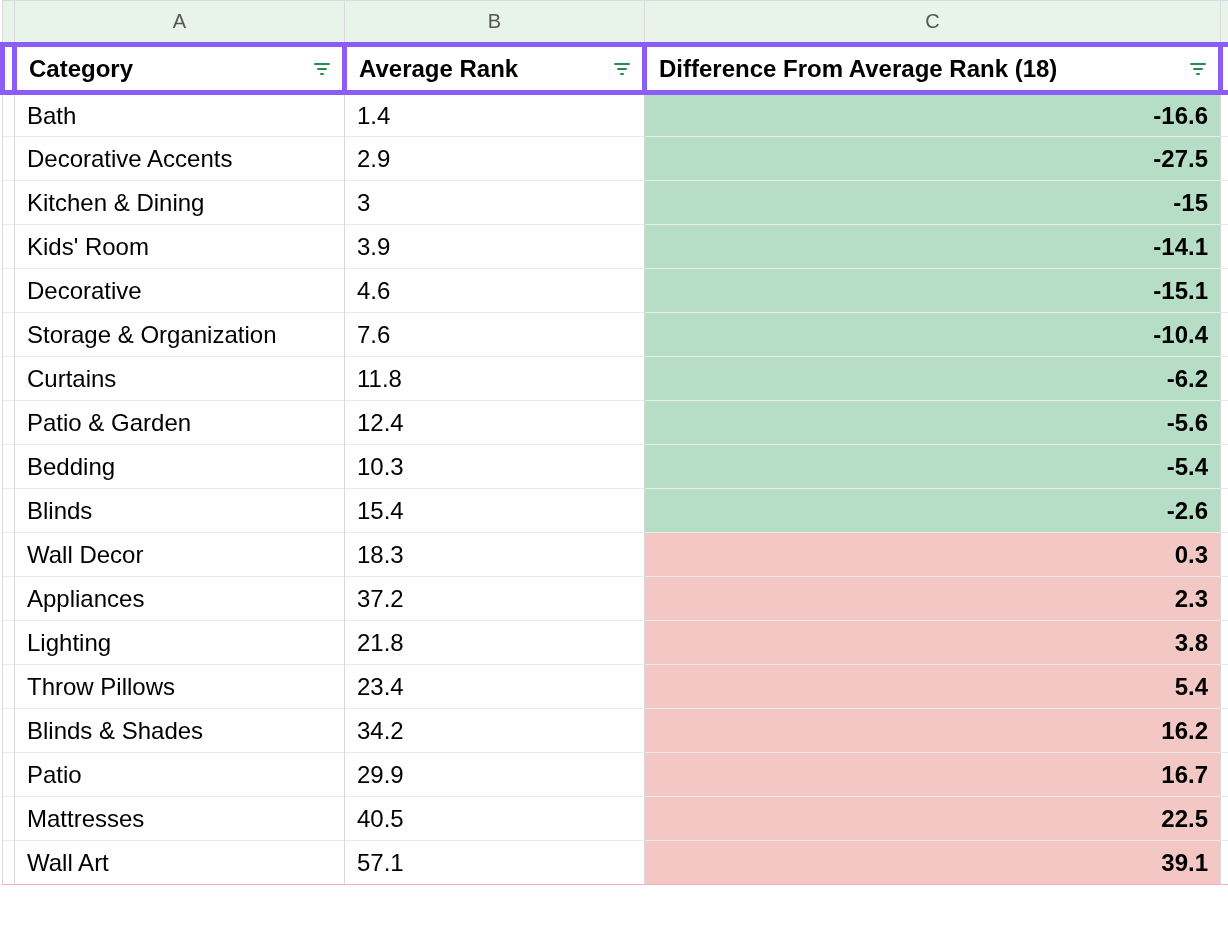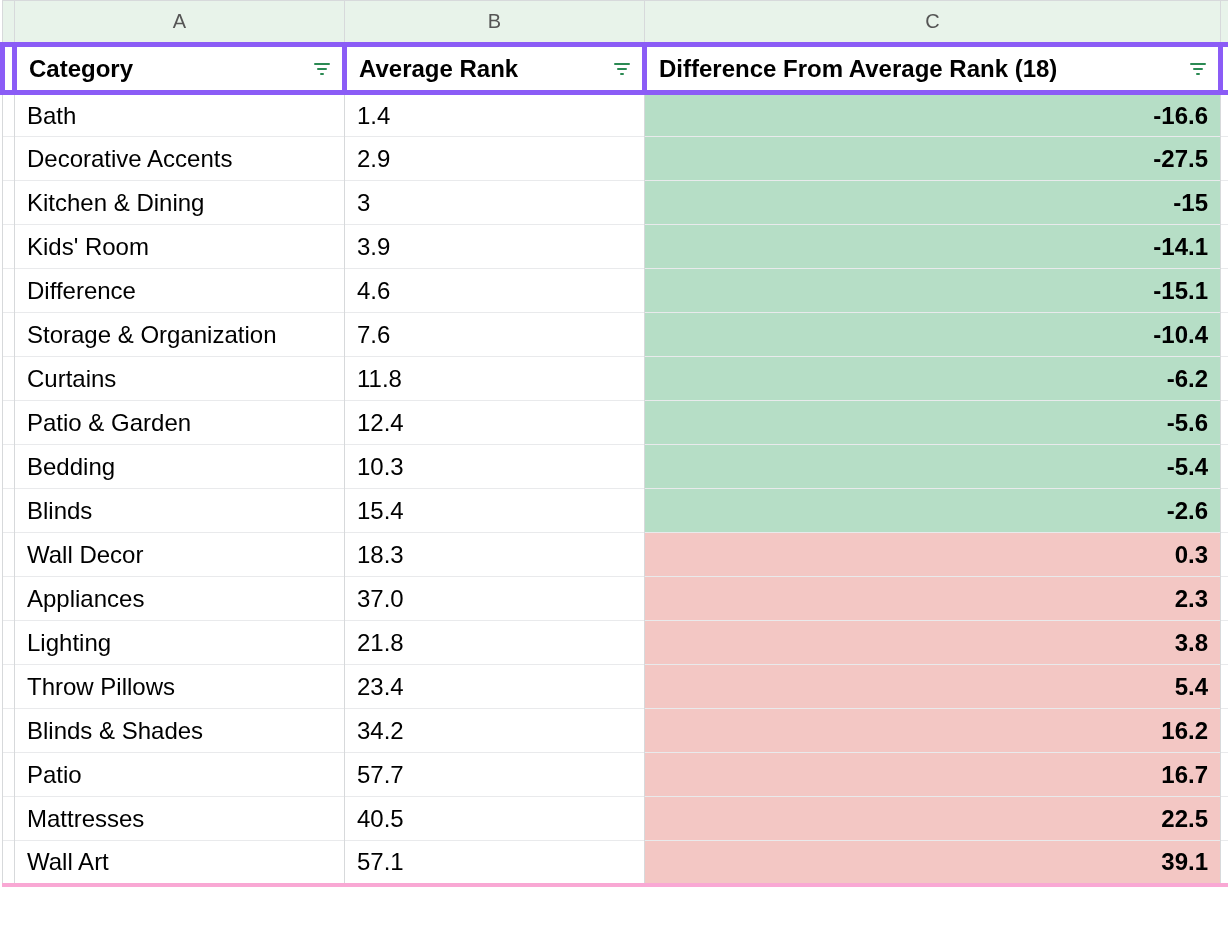--- a/index.html
+++ b/index.html
@@ -45,21 +45,21 @@
     border-left: 1px solid #d7d9db;
     border-right: 1px solid #d7d9db;
     border-top: 1px solid #e9eaec;
     border-bottom: none;
     height: 44px;
     padding: 0 12px;
     vertical-align: middle;
     background: #ffffff;
   }
   .data-row:last-child td {
-    border-bottom: 4px solid #f9a8d4;
+    border-bottom: 1px solid #f9a8d4;
   }
   .stub-edge {
     width: 12px;
     min-width: 12px;
     background: #ffffff;
     border-right: 1px solid #d7d9db;
     border-top: 1px solid #e9eaec;
   }
   .col-a { width: 330px; text-align: left; }
   .col-b { width: 300px; }
@@ -153,21 +153,21 @@
       </tr>
       <tr class="data-row">
         <td class="stub-edge"></td>
         <td class="col-a">Kids' Room</td>
         <td class="col-b">3.9</td>
         <td class="col-c neg">-14.1</td>
         <td class="stub-edge"></td>
       </tr>
       <tr class="data-row">
         <td class="stub-edge"></td>
-        <td class="col-a">Difference</td>
+        <td class="col-a">Decorative</td>
         <td class="col-b">4.6</td>
         <td class="col-c neg">-15.1</td>
         <td class="stub-edge"></td>
       </tr>
       <tr class="data-row">
         <td class="stub-edge"></td>
         <td class="col-a">Storage &amp; Organization</td>
         <td class="col-b">7.6</td>
         <td class="col-c neg">-10.4</td>
         <td class="stub-edge"></td>
@@ -203,21 +203,21 @@
       <tr class="data-row">
         <td class="stub-edge"></td>
         <td class="col-a">Wall Decor</td>
         <td class="col-b">18.3</td>
         <td class="col-c pos">0.3</td>
         <td class="stub-edge"></td>
       </tr>
       <tr class="data-row">
         <td class="stub-edge"></td>
         <td class="col-a">Appliances</td>
-        <td class="col-b">37.0</td>
+        <td class="col-b">37.2</td>
         <td class="col-c pos">2.3</td>
         <td class="stub-edge"></td>
       </tr>
       <tr class="data-row">
         <td class="stub-edge"></td>
         <td class="col-a">Lighting</td>
         <td class="col-b">21.8</td>
         <td class="col-c pos">3.8</td>
         <td class="stub-edge"></td>
       </tr>
@@ -231,21 +231,21 @@
       <tr class="data-row">
         <td class="stub-edge"></td>
         <td class="col-a">Blinds &amp; Shades</td>
         <td class="col-b">34.2</td>
         <td class="col-c pos">16.2</td>
         <td class="stub-edge"></td>
       </tr>
       <tr class="data-row">
         <td class="stub-edge"></td>
         <td class="col-a">Patio</td>
-        <td class="col-b">57.7</td>
+        <td class="col-b">29.9</td>
         <td class="col-c pos">16.7</td>
         <td class="stub-edge"></td>
       </tr>
       <tr class="data-row">
         <td class="stub-edge"></td>
         <td class="col-a">Mattresses</td>
         <td class="col-b">40.5</td>
         <td class="col-c pos">22.5</td>
         <td class="stub-edge"></td>
       </tr>

